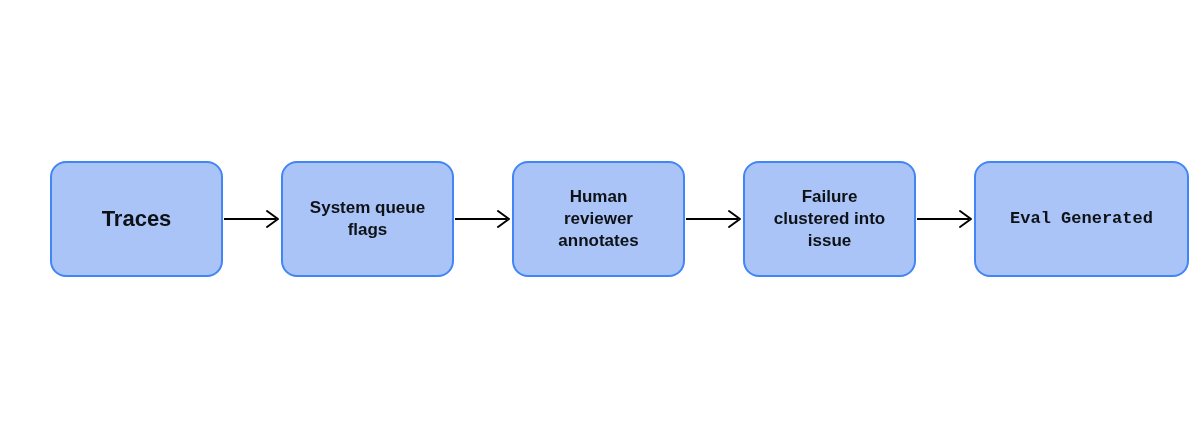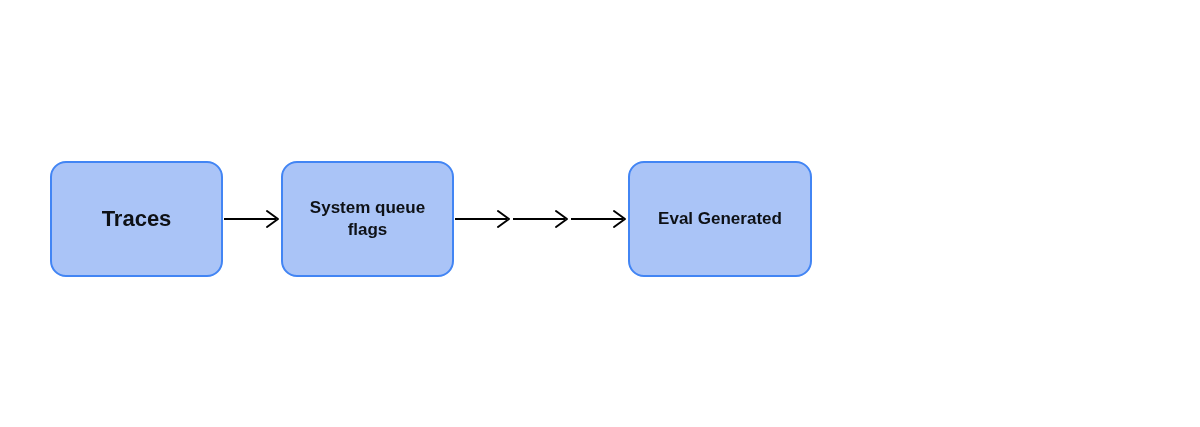--- a/index.html
+++ b/index.html
@@ -25,21 +25,21 @@
     width: 173px;
     height: 116px;
     display: flex;
     align-items: center;
     justify-content: center;
     padding: 6px 10px;
     background: var(--node-fill, #aac4f7);
     border: 2px solid var(--node-border, #4285f4);
     border-radius: 16px;
   }
-  .node--last { width: 184px; }
+  .node--last { width: 215px; font-family: Liberation Mono, monospace; }
   .node-label {
     font-weight: 700;
     font-size: 17px;
     line-height: 1.3;
     color: var(--text-color, #0e1116);
     text-align: center;
     white-space: pre-line;
   }
   .node--first .node-label { font-size: 22px; }
   .arrow {
@@ -65,26 +65,36 @@
   <div class="node">
     <span class="node-label">System queue
 flags</span>
   </div>
 
   <svg class="arrow" width="58" height="24" viewBox="0 0 58 24" aria-hidden="true">
     <line x1="1" y1="12" x2="53" y2="12" stroke="currentColor" stroke-width="2"></line>
     <polyline points="44,4 55,12 44,20" fill="none" stroke="currentColor" stroke-width="2" stroke-linecap="round" stroke-linejoin="round"></polyline>
   </svg>
 
+  <div class="node">
+    <span class="node-label">Human
+reviewer
+annotates</span>
+  </div>
 
   <svg class="arrow" width="58" height="24" viewBox="0 0 58 24" aria-hidden="true">
     <line x1="1" y1="12" x2="53" y2="12" stroke="currentColor" stroke-width="2"></line>
     <polyline points="44,4 55,12 44,20" fill="none" stroke="currentColor" stroke-width="2" stroke-linecap="round" stroke-linejoin="round"></polyline>
   </svg>
 
+  <div class="node">
+    <span class="node-label">Failure
+clustered into
+issue</span>
+  </div>
 
   <svg class="arrow" width="58" height="24" viewBox="0 0 58 24" aria-hidden="true">
     <line x1="1" y1="12" x2="53" y2="12" stroke="currentColor" stroke-width="2"></line>
     <polyline points="44,4 55,12 44,20" fill="none" stroke="currentColor" stroke-width="2" stroke-linecap="round" stroke-linejoin="round"></polyline>
   </svg>
 
   <div class="node node--last">
     <span class="node-label">Eval Generated</span>
   </div>
 

